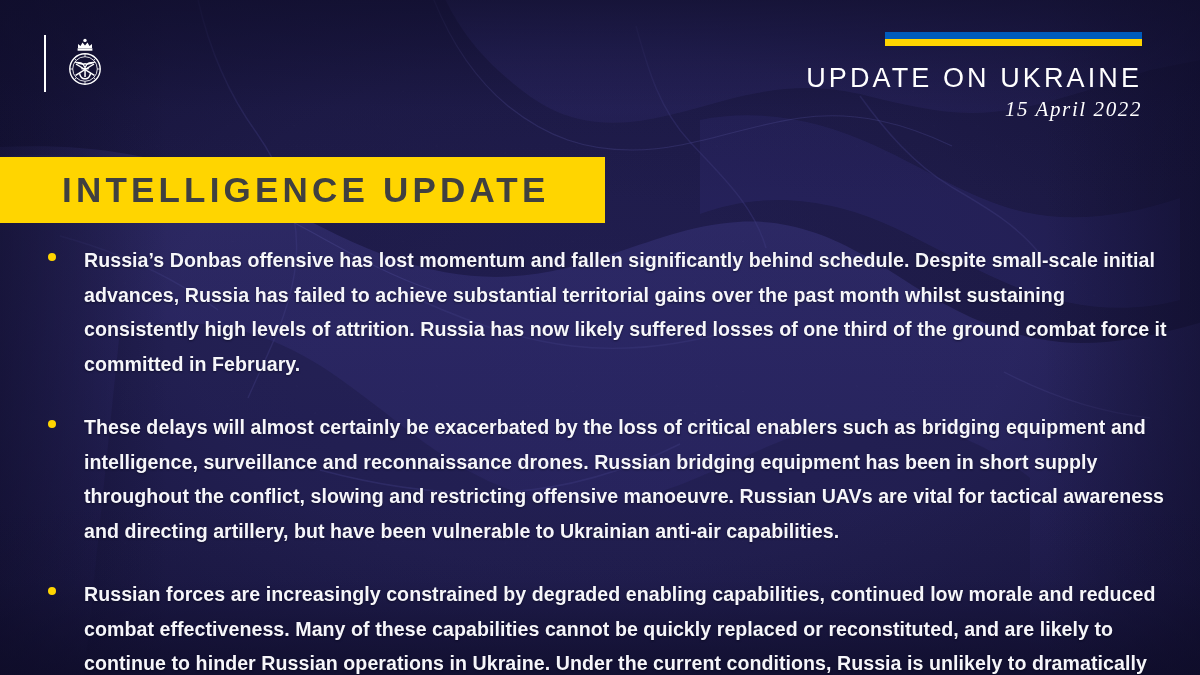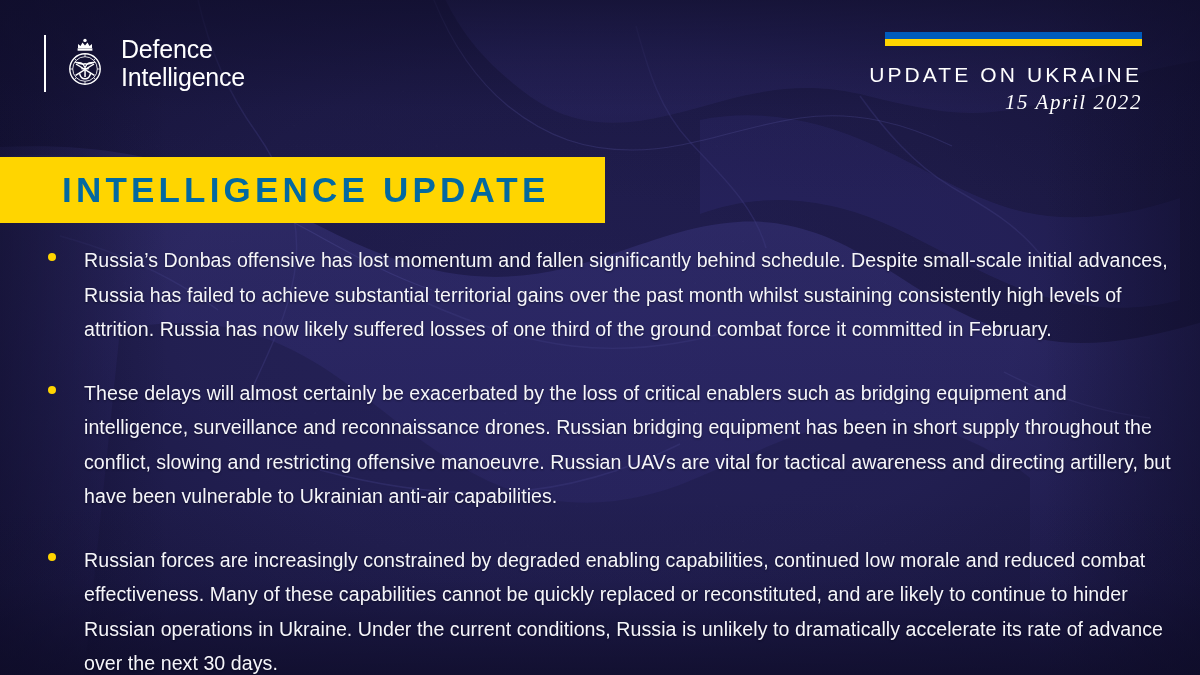--- a/index.html
+++ b/index.html
@@ -121,21 +121,21 @@
   }
   .flag-bar {
     width: 257px;
     margin-left: auto;
     margin-bottom: 17px;
   }
   .flag-blue  { height: 7px; background: #005BBB; }
   .flag-yellow{ height: 7px; background: #FFD500; }
 
   .update-title {
-    font-size: 21px;
+    font-size: 27px;
     font-weight: 400;
     letter-spacing: 3.1px;
     color: #ffffff;
     white-space: nowrap;
     line-height: 1.15;
   }
   .update-date {
     margin-top: 3px;
     font-family: "Liberation Serif", serif;
     font-style: italic;
@@ -152,21 +152,21 @@
     left: 0;
     top: 157px;
     width: 605px;
     height: 66px;
     background: #FFD500;
     display: flex;
     align-items: center;
   }
   .banner-text {
     margin-left: 62px;
-    color: #0369a1;
+    color: #404040;
     font-size: 35px;
     font-weight: 700;
     letter-spacing: 4.2px;
     white-space: nowrap;
   }
 
   
   .bullets {
     position: absolute;
     left: 40px;
@@ -186,21 +186,21 @@
     height: 8px;
     border-radius: 50%;
     background: #FFD500;
     margin: 10px 0 0 8px;
   }
   .bullet-text {
     margin-left: 28px;
     font-size: 19.6px;
     line-height: 34.5px;
     color: #f6f6fa;
-    font-weight: 400;
+    font-weight: 700;
     letter-spacing: 0.05px;
     text-shadow: 0 1px 2px rgba(8,7,26,0.55);
   }
 </style>
 </head>
 <body>
 
 <div id="poster">
 
   <div class="bg-base"></div>
@@ -321,24 +321,20 @@
             <path d="M32.8 41.8 L14.4 30.4 L13.6 31.6 L32.0 43.0 Z"></path>
 
             <rect x="22.3" y="32.6" width="1.5" height="11.4"></rect>
             <rect x="19.4" y="35.0" width="7.3" height="1.4"></rect>
             <circle cx="23.05" cy="32.0" r="1.5" fill="none" stroke="#ffffff" stroke-width="1.1"></circle>
             <path d="M16.9 40.2 C 17.4 44.4 20.0 46.6 23.05 46.6 C 26.1 46.6 28.7 44.4 29.2 40.2 L 27.8 40.2 C 27.3 43.4 25.4 45.1 23.05 45.1 C 20.7 45.1 18.8 43.4 18.3 40.2 Z"></path>
           </g>
         </svg>
       </div>
 
-      <div class="logo-words">
-        <div>Defence</div>
-        <div>Intelligence</div>
-      </div>
     </div>
 
     <div class="header-right">
       <div class="flag-bar">
         <div class="flag-blue"></div>
         <div class="flag-yellow"></div>
       </div>
       <div class="update-title">UPDATE ON UKRAINE</div>
       <div class="update-date">15 April 2022</div>
     </div>

